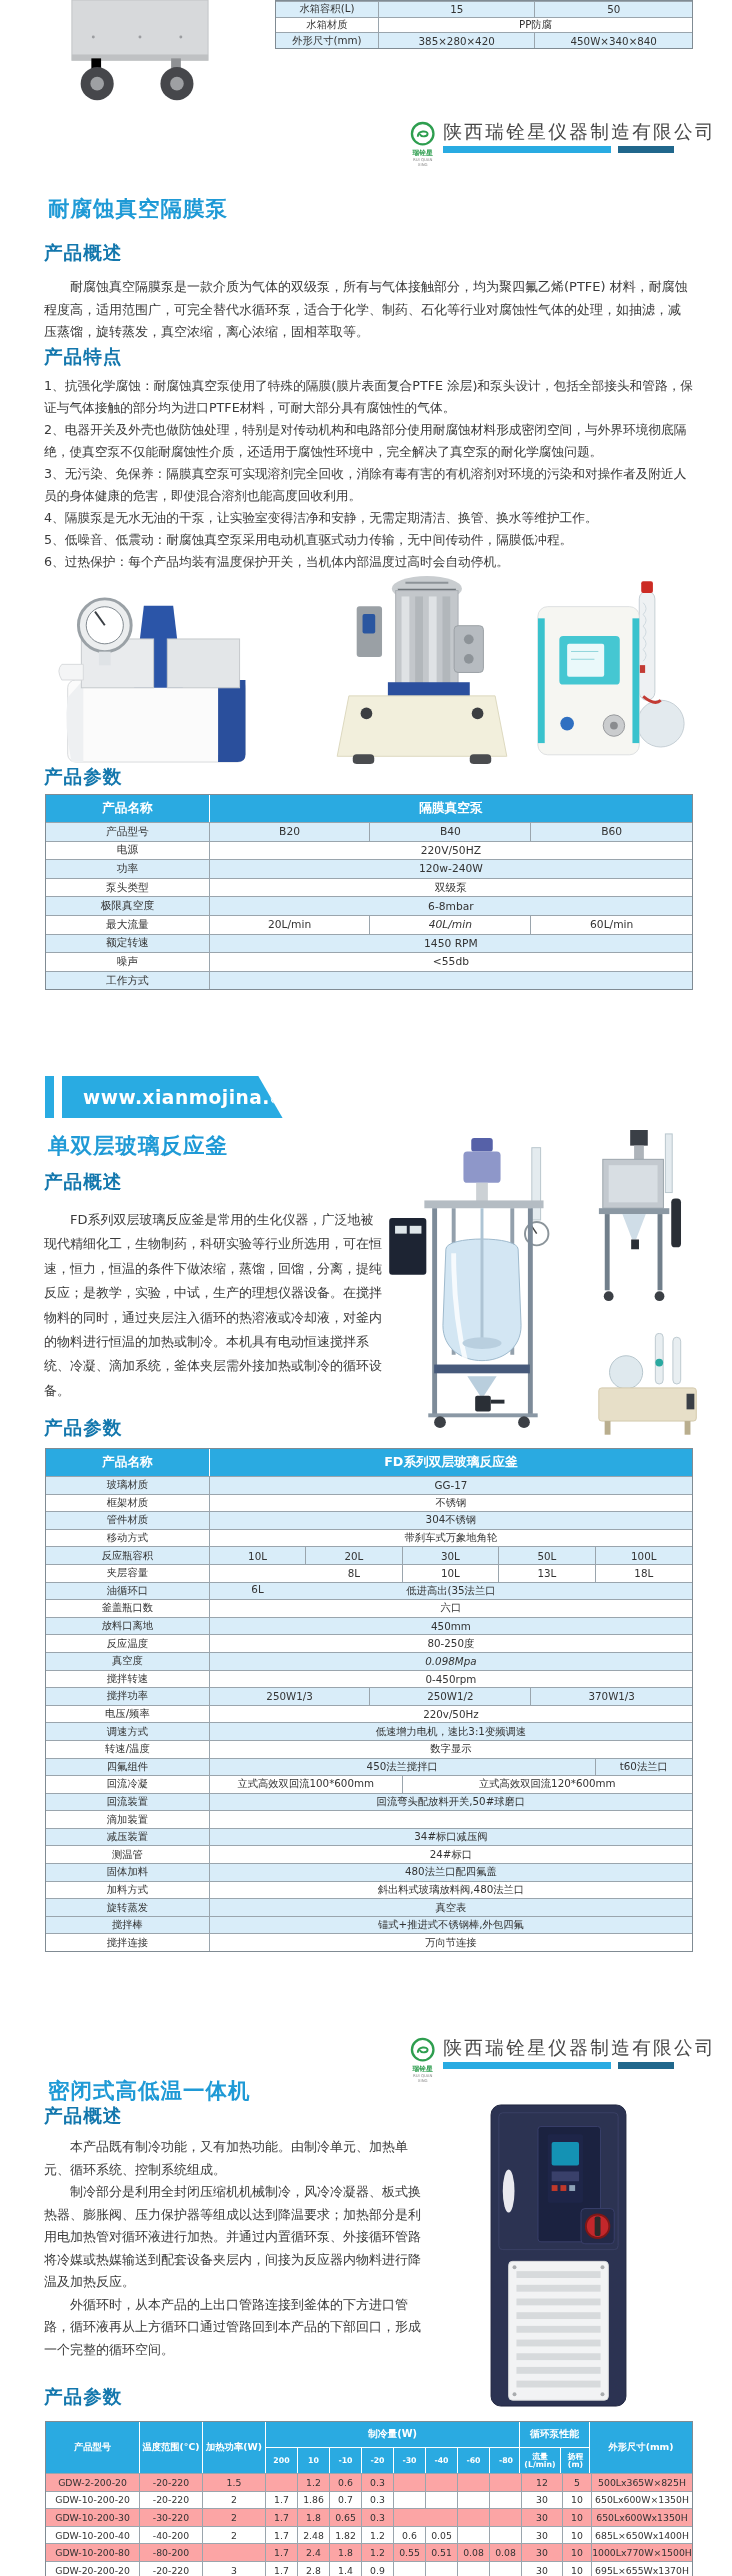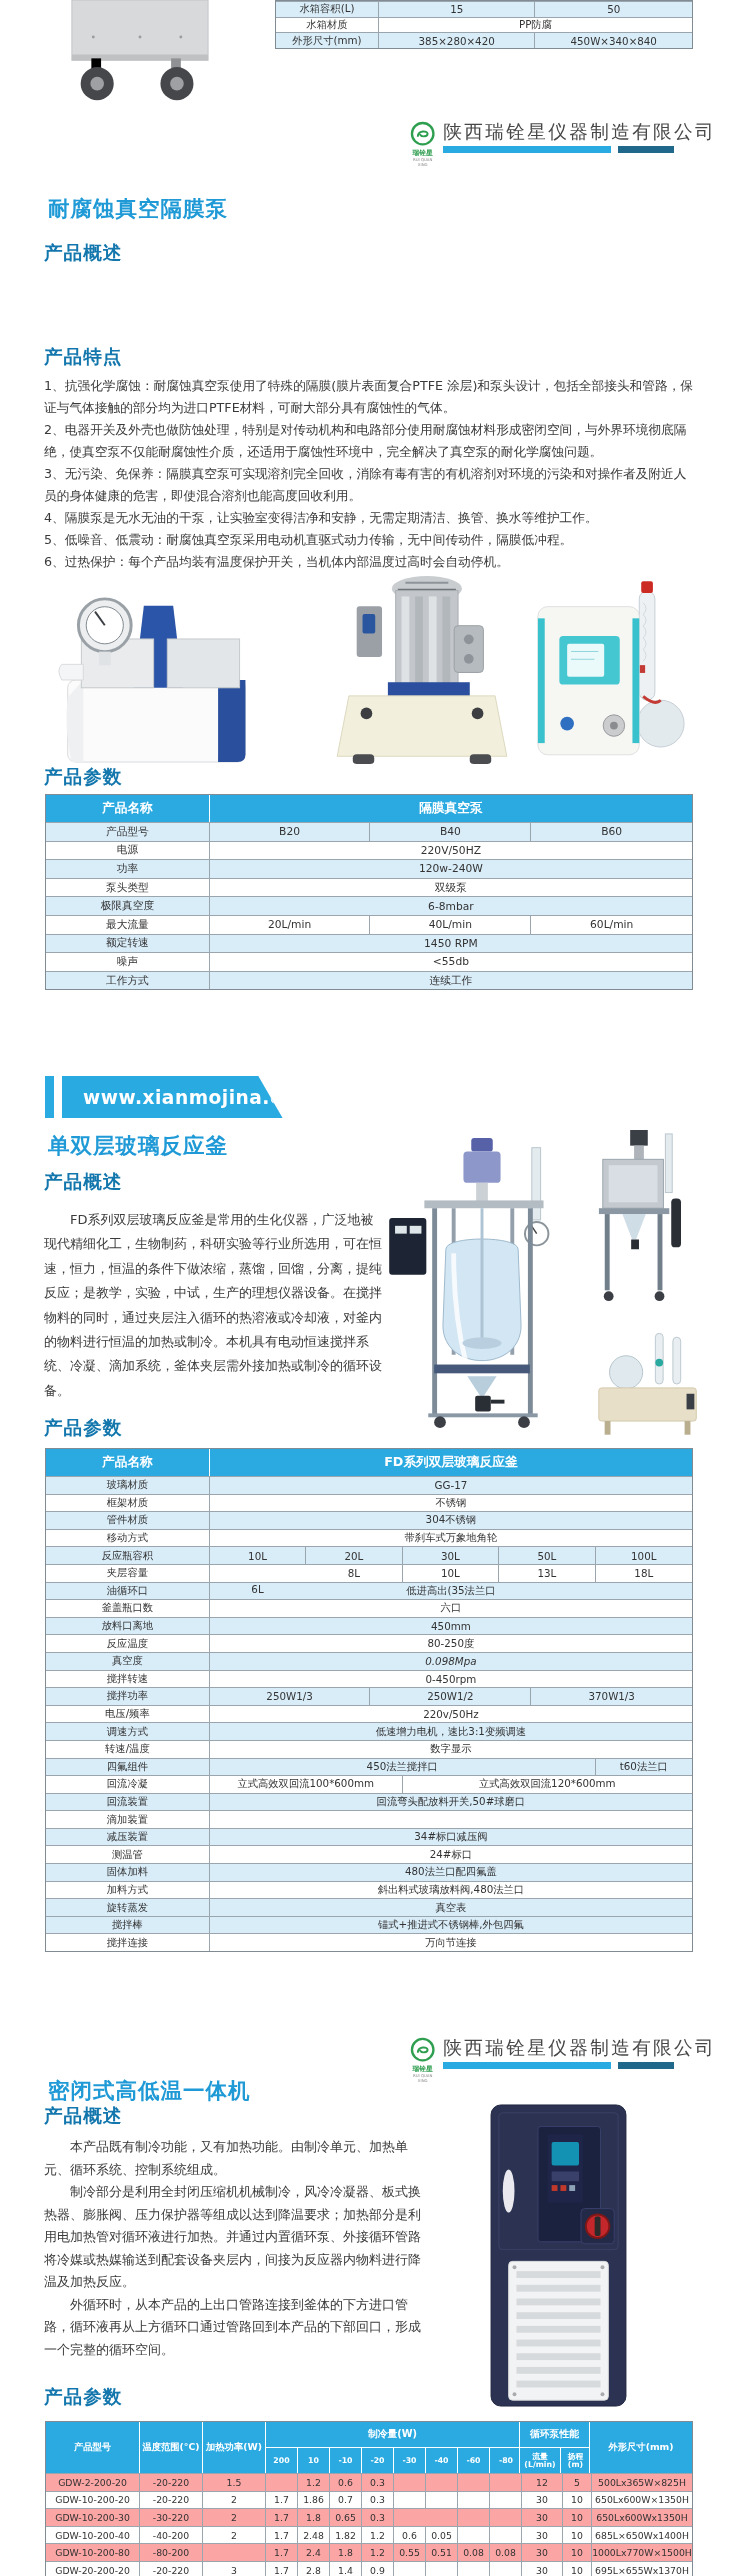--- a/index.html
+++ b/index.html
@@ -114,20 +114,21 @@
       <div class="co-name">陕西瑞铨星仪器制造有限公司</div>
       <div class="co-bars">
         <div class="co-bar-light"></div>
         <div class="co-bar-dark"></div>
       </div>
     </div>
   </div>
 
   <h2 class="abs sec-title" style="left:44px;top:190px">耐腐蚀真空隔膜泵</h2>
   <h3 class="abs sub-head" style="left:44px;top:240px">产品概述</h3>
+  <p class="abs body-text indent" style="left:44px;top:276px;width:647px">耐腐蚀真空隔膜泵是一款介质为气体的双级泵，所有与气体接触部分，均为聚四氟乙烯(PTFE) 材料，耐腐蚀程度高，适用范围广，可完全替代水循环泵，适合于化学、制药、石化等行业对腐蚀性气体的处理，如抽滤，减压蒸馏，旋转蒸发，真空浓缩，离心浓缩，固相萃取等。</p>
   <h3 class="abs sub-head" style="left:44px;top:344px">产品特点</h3>
   <div class="abs" style="left:44px;top:375px;width:650px;font-size:12.7px;line-height:22px;color:#3a3a3a">
     <p class="feature-p">1、抗强化学腐蚀：耐腐蚀真空泵使用了特殊的隔膜(膜片表面复合PTFE 涂层)和泵头设计，包括全部接头和管路，保证与气体接触的部分均为进口PTFE材料，可耐大部分具有腐蚀性的气体。</p>
     <p class="feature-p">2、电器开关及外壳也做防蚀处理，特别是对传动机构和电路部分使用耐腐蚀材料形成密闭空间，与外界环境彻底隔绝，使真空泵不仅能耐腐蚀性介质，还适用于腐蚀性环境中，完全解决了真空泵的耐化学腐蚀问题。</p>
     <p class="feature-p">3、无污染、免保养：隔膜真空泵可实现溶剂完全回收，消除有毒有害的有机溶剂对环境的污染和对操作者及附近人员的身体健康的危害，即使混合溶剂也能高度回收利用。</p>
     <p class="feature-p">4、隔膜泵是无水无油的干泵，让实验室变得洁净和安静，无需定期清洁、换管、换水等维护工作。</p>
     <p class="feature-p">5、低噪音、低震动：耐腐蚀真空泵采用电动机直驱式动力传输，无中间传动件，隔膜低冲程。</p>
     <p class="feature-p">6、过热保护：每个产品均装有温度保护开关，当机体内部温度过高时会自动停机。</p>
   </div>
 
@@ -219,41 +220,38 @@
       <div class="pt-row alt">
         <div class="pt-label">极限真空度</div>
         <div class="pt-vals">
           <div class="pt-cell" style="width: 100%;">6-8mbar</div>
         </div>
       </div>
       <div class="pt-row">
         <div class="pt-label">最大流量</div>
         <div class="pt-vals">
           <div class="pt-cell" style="width: 33.3%;">20L/min</div>
-          <div class="pt-cell" style="width: 33.4%;">40L/min</div>
+          <div class="pt-cell" style="width: 33.4%; font-style: italic;">40L/min</div>
           <div class="pt-cell" style="width: 33.3%;">60L/min</div>
         </div>
       </div>
       <div class="pt-row alt">
         <div class="pt-label">额定转速</div>
         <div class="pt-vals">
           <div class="pt-cell" style="width: 100%;">1450 RPM</div>
         </div>
       </div>
       <div class="pt-row">
         <div class="pt-label">噪声</div>
         <div class="pt-vals">
           <div class="pt-cell" style="width: 100%;">&lt;55db</div>
         </div>
       </div>
       <div class="pt-row alt">
         <div class="pt-label">工作方式</div>
-        <div class="pt-vals">
-          <div class="pt-cell" style="width: 100%;">连续工作</div>
-        </div>
       </div>
     </div>
 
   <div class="abs banner" style="left:45px;top:1076px">
     <div class="banner-bar"></div>
     <div class="banner-shape">
       <span>www.xianmojina.com</span>
     </div>
   </div>
 

